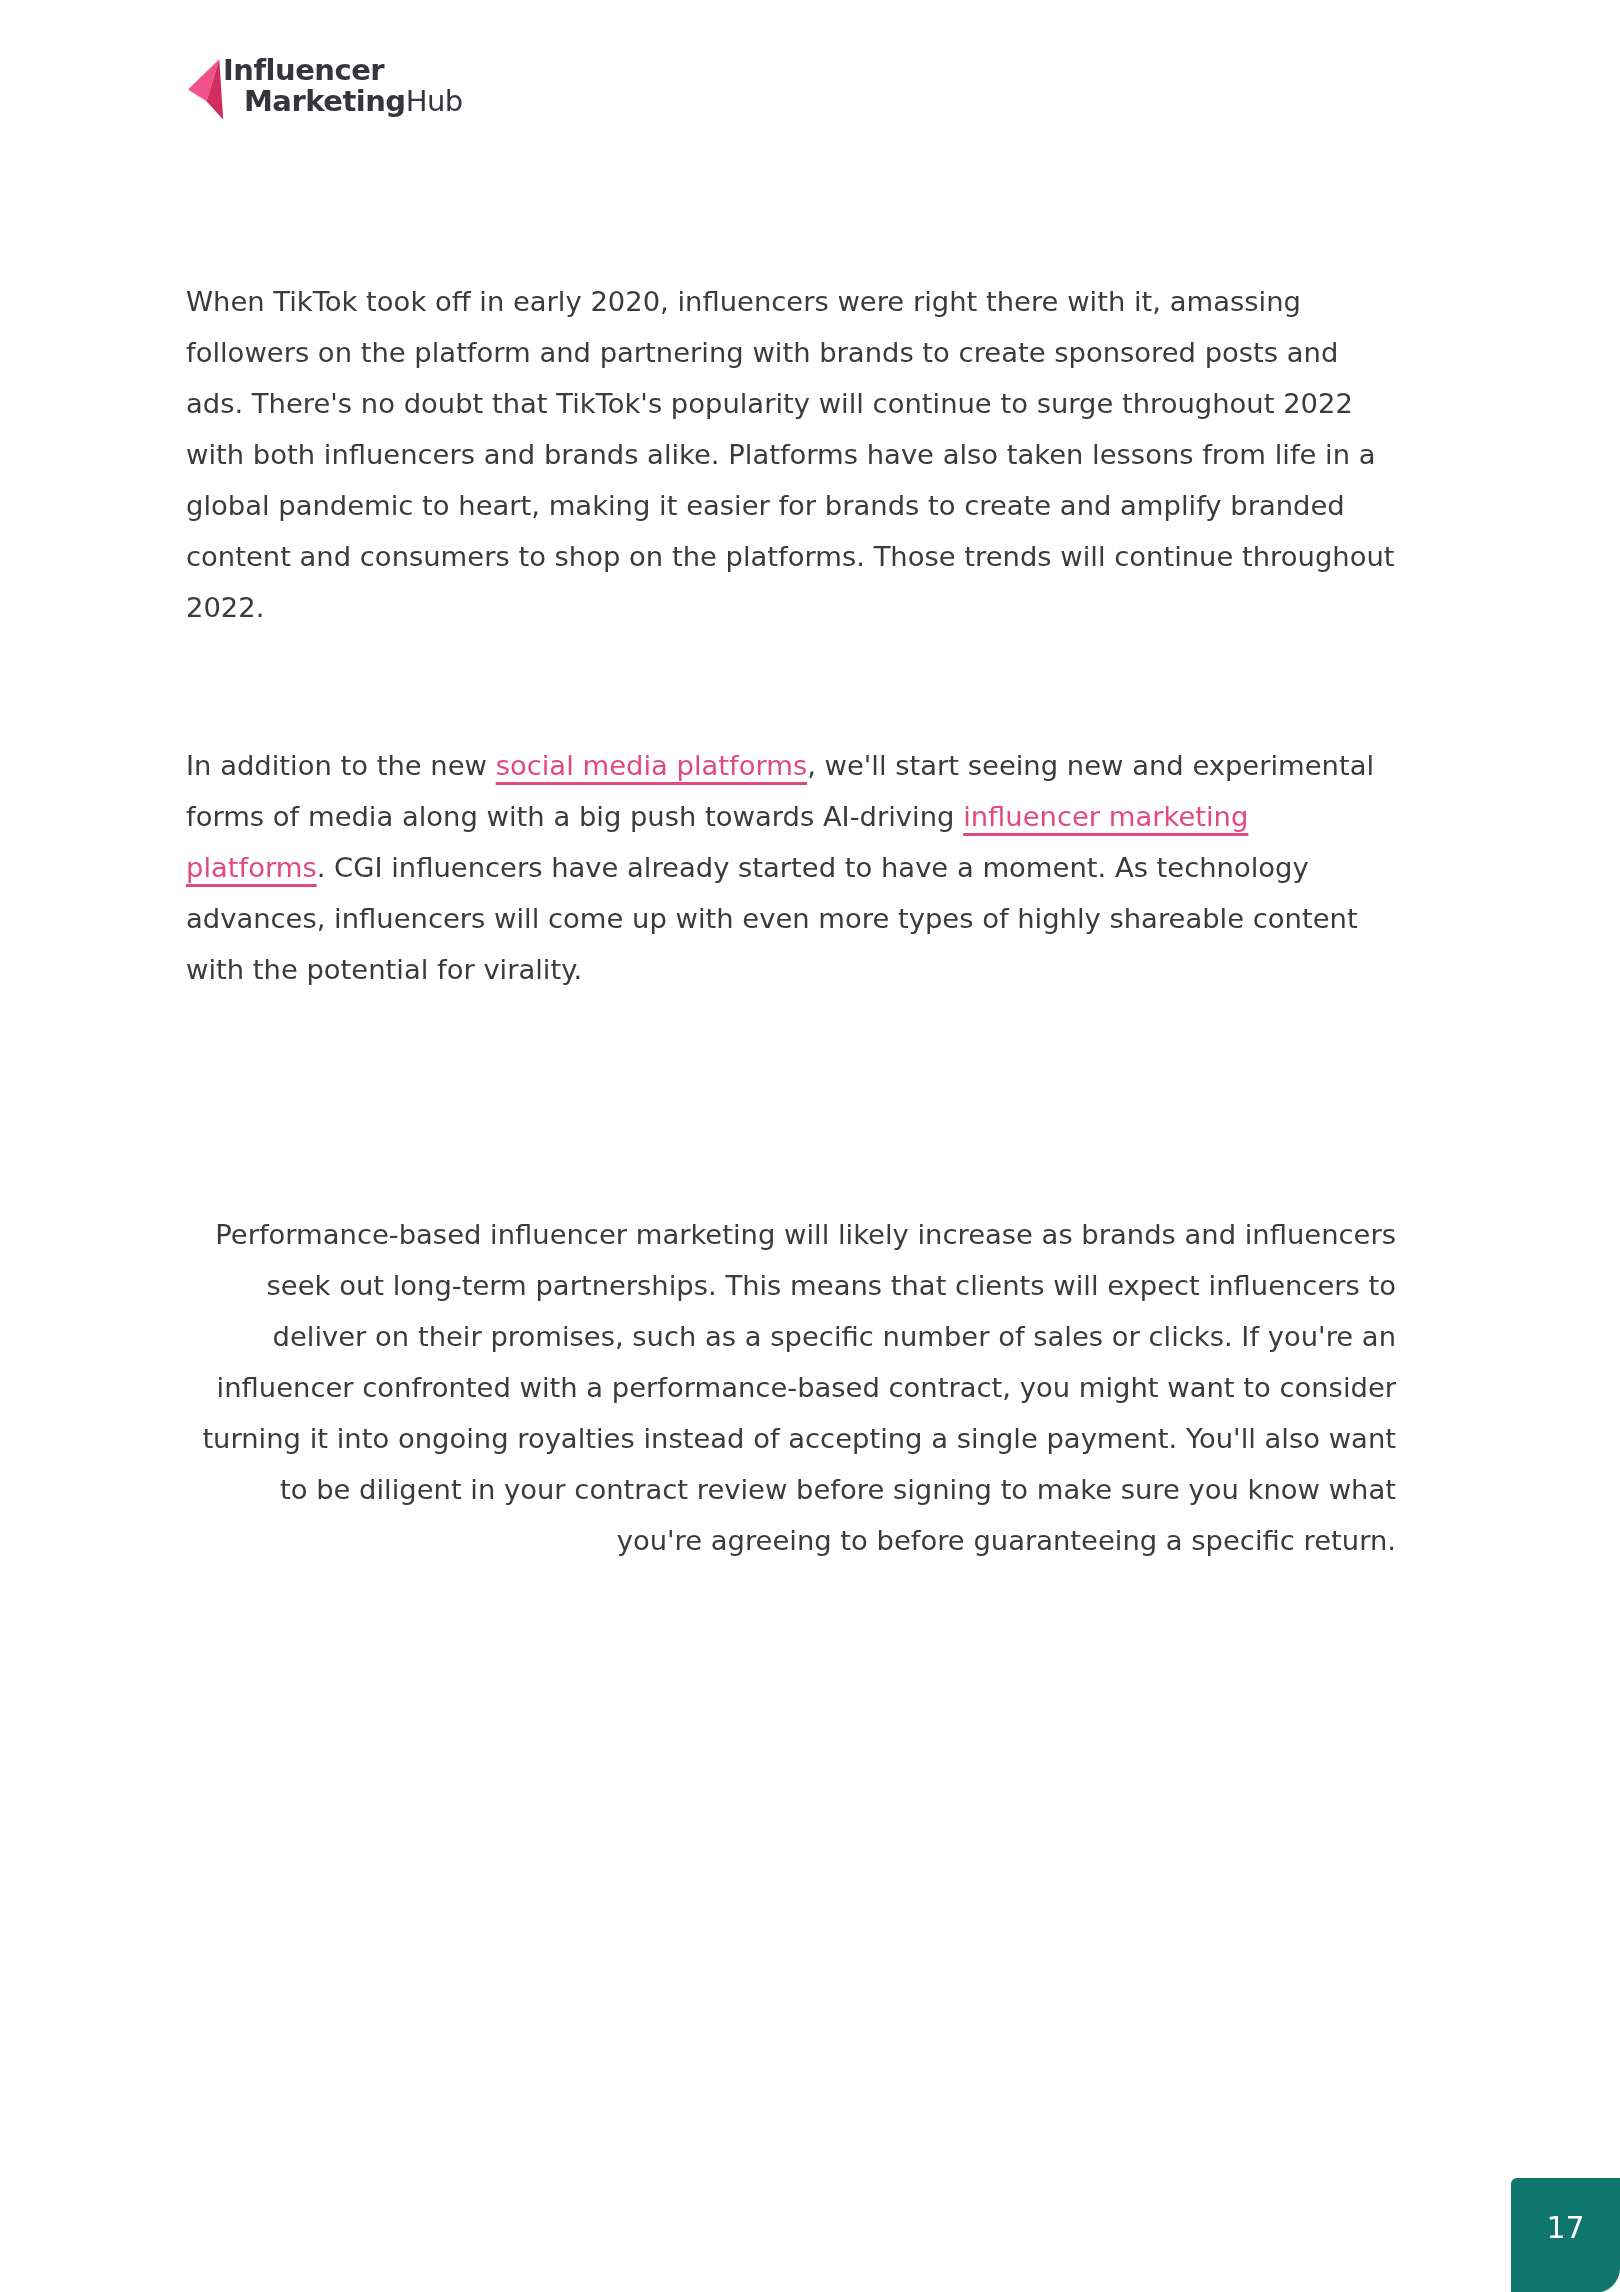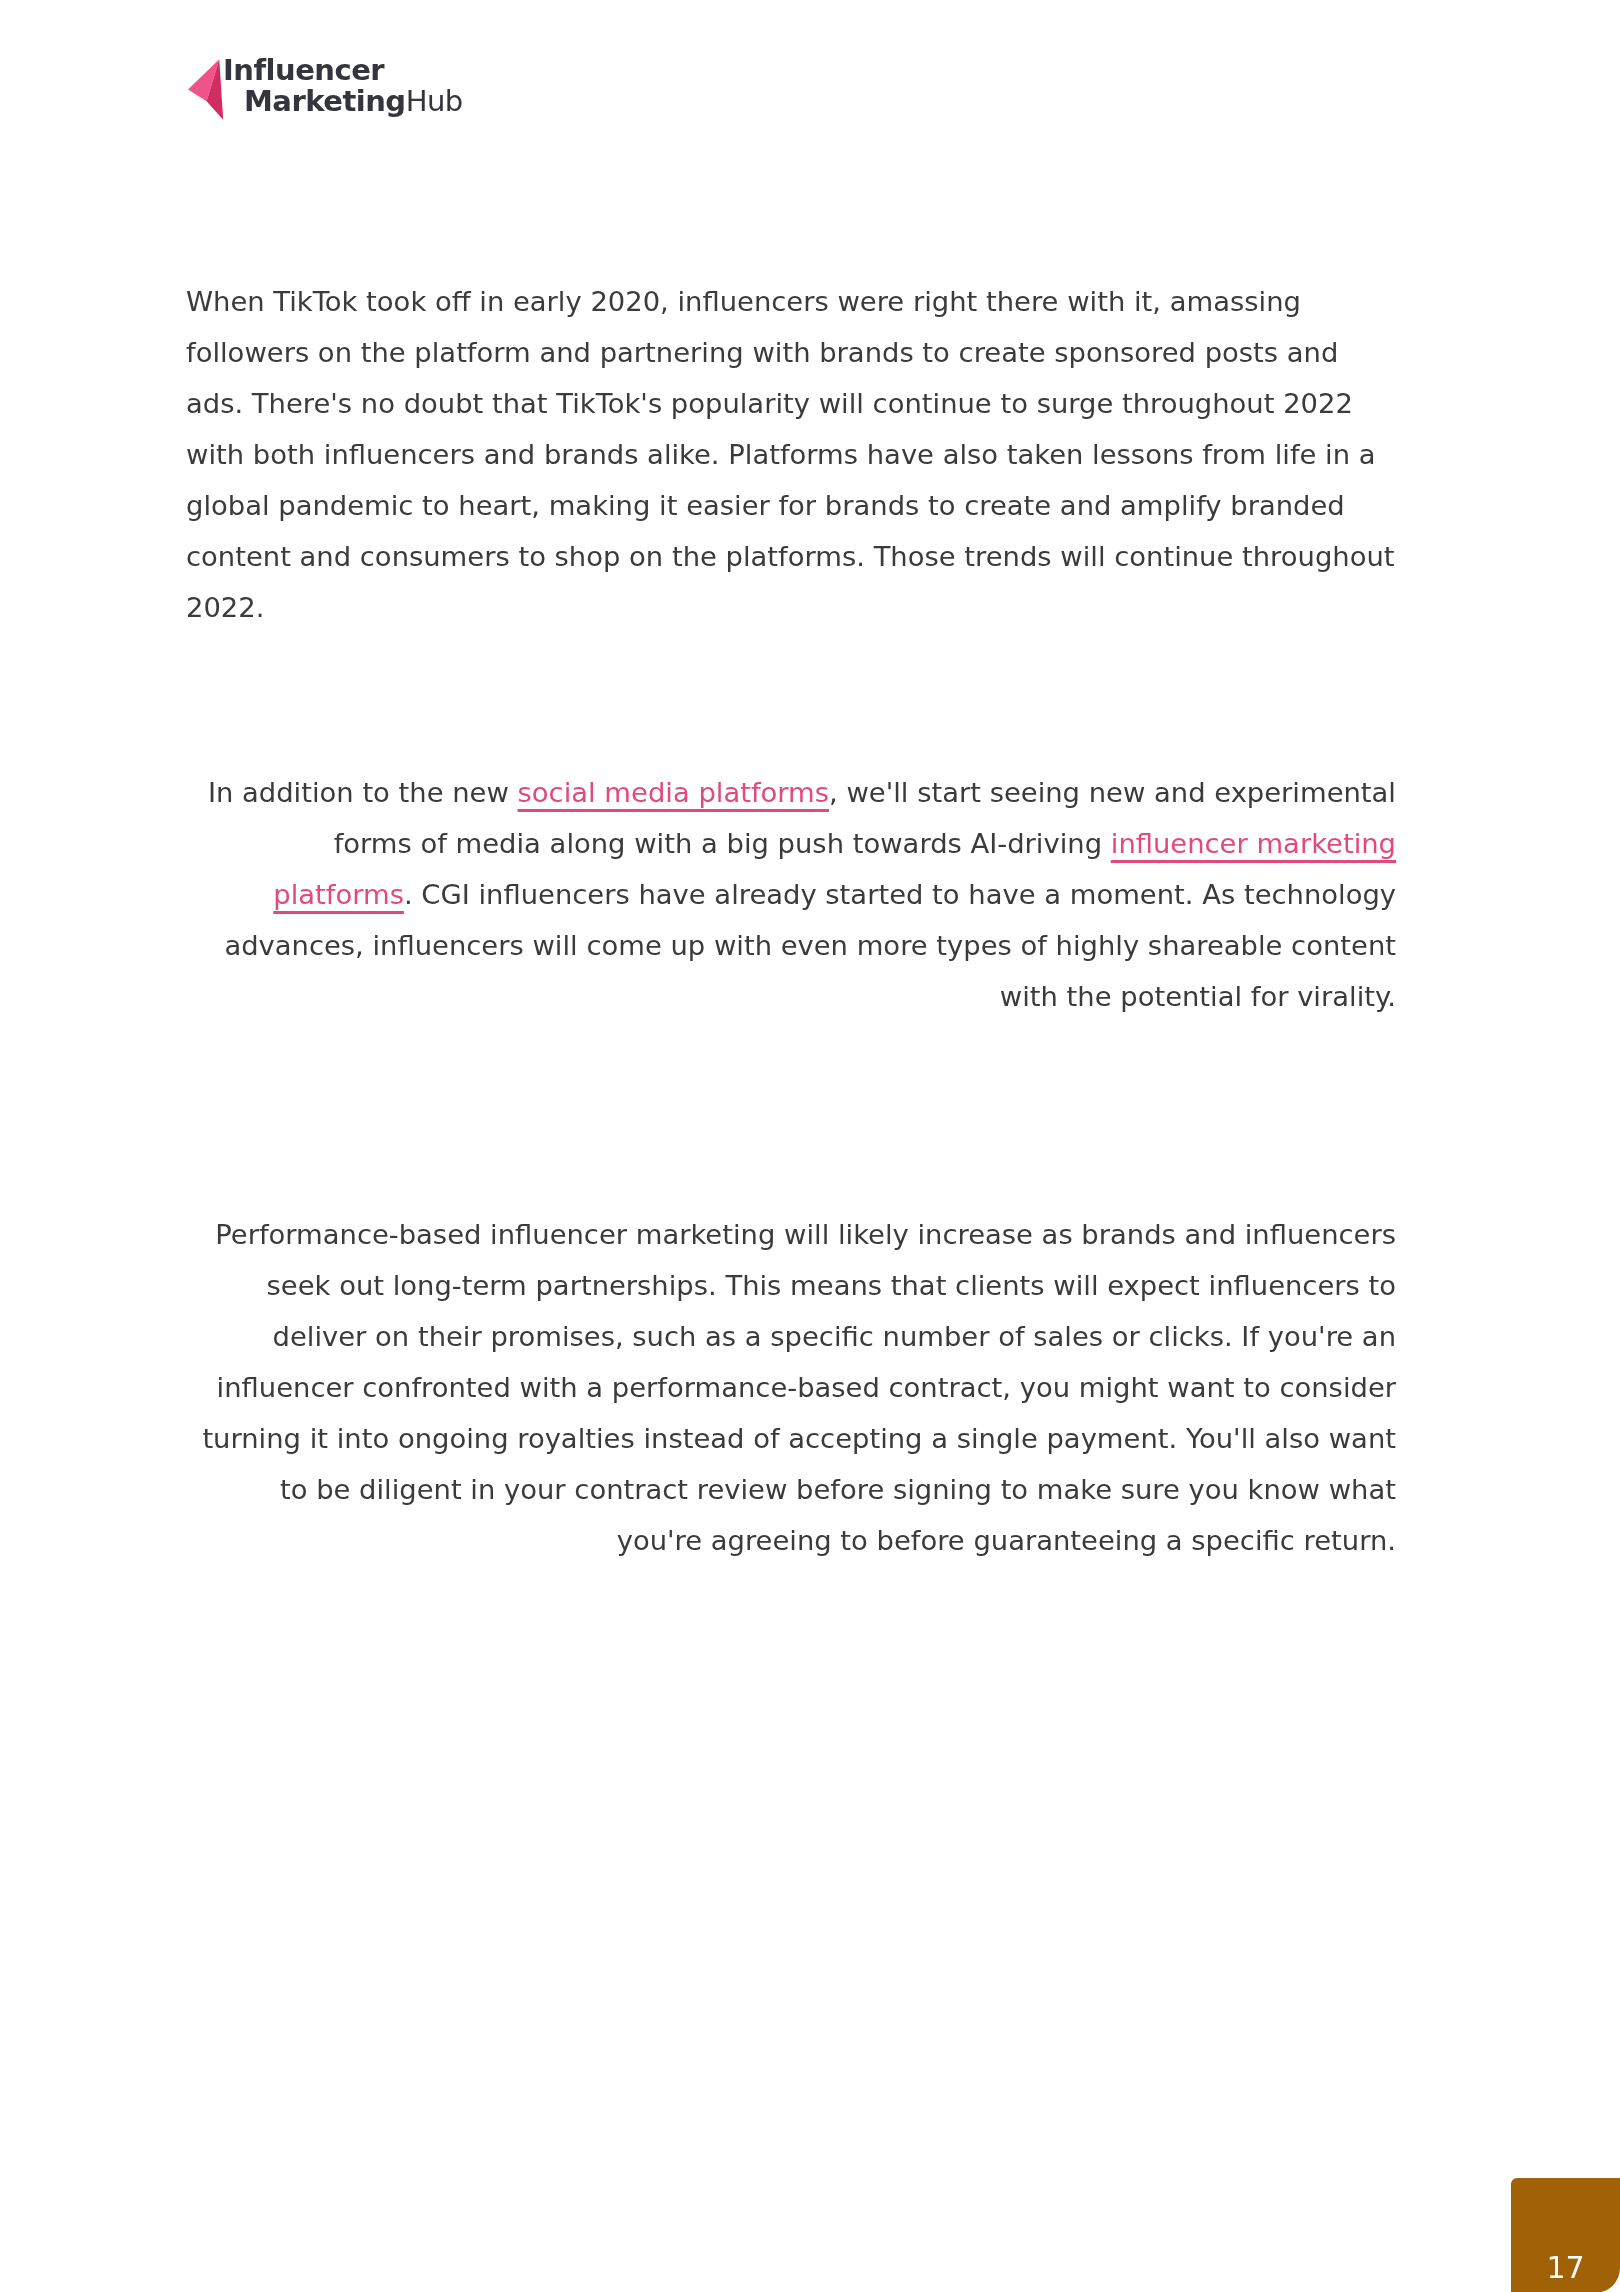--- a/index.html
+++ b/index.html
@@ -32,21 +32,21 @@
   
   .body-text {
     position: absolute;
     left: 186px;
     width: 1210px;
     font-size: 27.4px;
     line-height: 51px;
     color: #3b3b3b;
   }
   #para1 { top: 249px; }
-  #para2 { top: 740px; text-align: right; }
+  #para2 { top: 713px; }
   #para3 { top: 1182px; text-align: right; }
 
   .doc-link {
     color: #e24a7e;
     text-decoration: underline;
     text-decoration-color: #e24a7e;
     text-decoration-thickness: 2.5px;
     text-underline-offset: 6.9px;
     cursor: pointer;
   }
@@ -64,24 +64,24 @@
     white-space: nowrap;
   }
 
   
   .page-number-badge {
     position: absolute;
     right: 0;
     bottom: 0;
     width: 109px;
     height: 115px;
-    background: #a16207;
+    background: #0f766e;
     border-radius: 5.9px 0 0 0;
     display: flex;
-    align-items: flex-end;
+    align-items: center;
     justify-content: center;
     color: #ffffff;
     font-size: 30px;
     font-weight: 400;
   }
   .page-number-badge span { position: relative; top: -7.8px; }
 </style>
 </head>
 <body>
 

